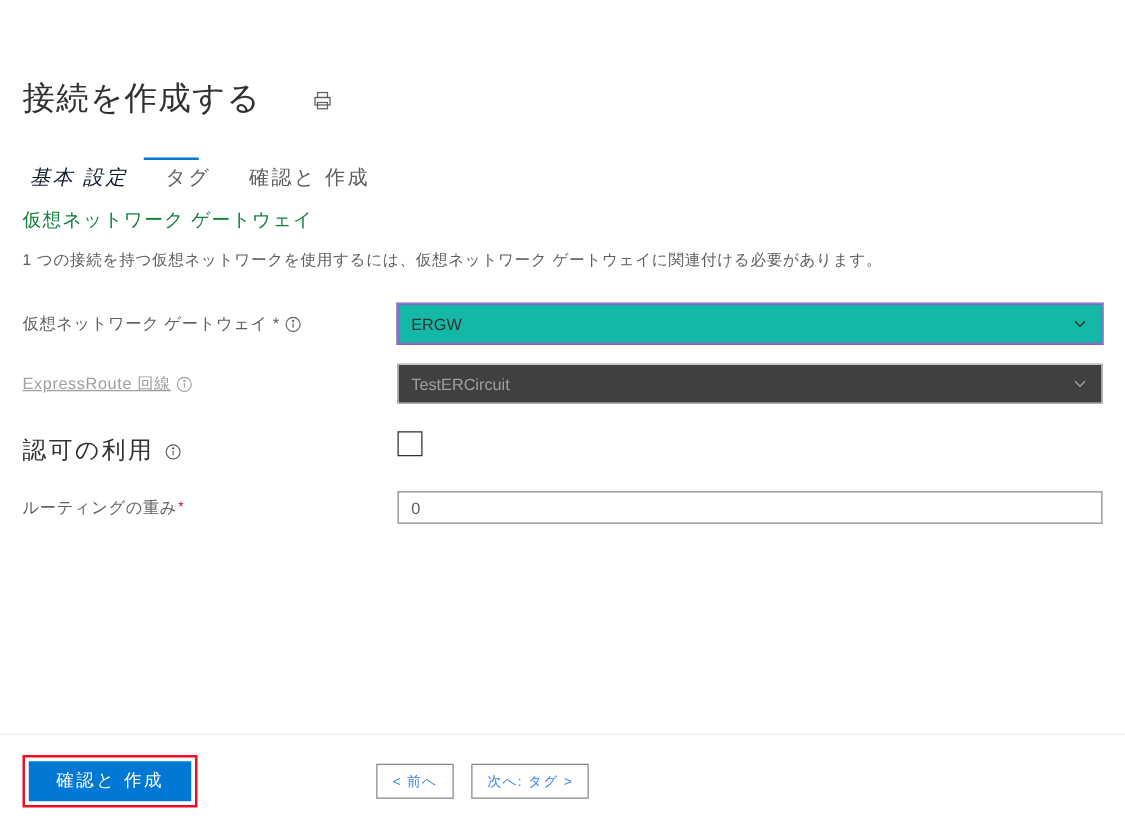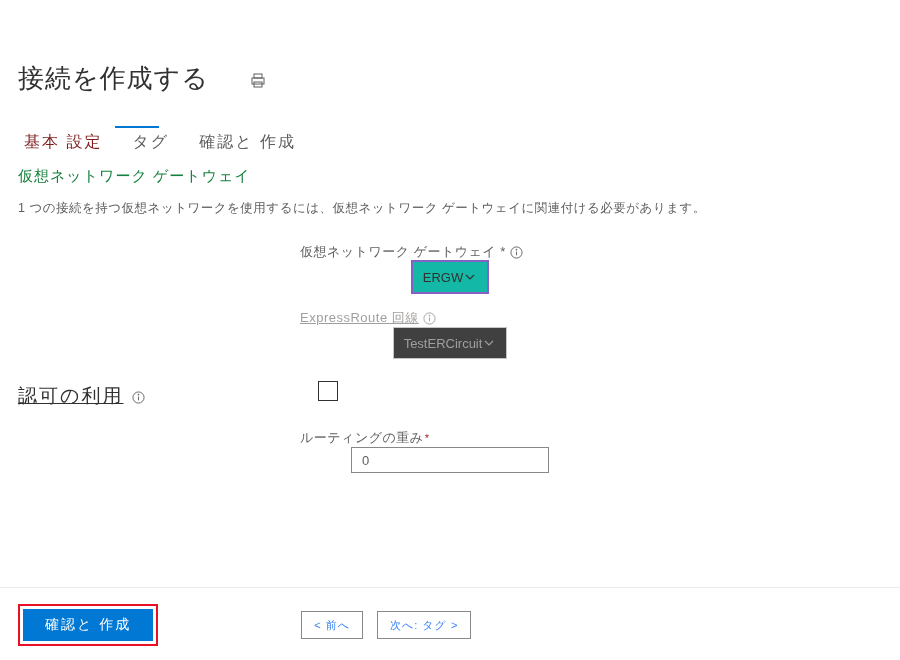--- a/index.html
+++ b/index.html
@@ -39,23 +39,24 @@
     padding: 18px 24px 2px 24px;
   }
   .tab {
     font-size: 16px;
     color: #605e5c;
     cursor: pointer;
     padding-bottom: 4px;
     letter-spacing: 2px;
   }
   .tab.active {
-    color: #7f1d1d;
+    color: #0f172a;
     font-weight: 400;
     position: relative;
+    font-style: italic;
   }
   .tab-underline {
     position: absolute;
     height: 2px;
     background: #0078d4;
     width: 44px;
     left: 115px;
     top: 126px;
   }
   .section-heading {
@@ -65,23 +66,21 @@
     letter-spacing: 1px;
   }
   .section-desc {
     padding: 10px 18px 18px 18px;
     font-size: 12.5px;
     color: #605e5c;
     letter-spacing: 0.5px;
   }
   .form-row {
     display: flex;
-    align-items: center;
     padding: 8px 18px;
-    flex-direction: column;
   }
   .form-label {
     width: 300px;
     font-size: 13px;
     color: #605e5c;
     display: flex;
     align-items: center;
     gap: 4px;
     letter-spacing: 0.5px;
   }
@@ -123,21 +122,20 @@
     justify-content: center;
   }
   .section-title-lg {
     padding: 12px 18px 4px 18px;
     font-size: 19px;
     color: #323130;
     letter-spacing: 2px;
     display: flex;
     align-items: center;
     gap: 8px;
-    text-decoration: underline;
   }
   .checkbox {
     width: 20px;
     height: 20px;
     border: 1px solid #323130;
     background: #fff;
     display: inline-block;
   }
   .text-input {
     width: 100%;

